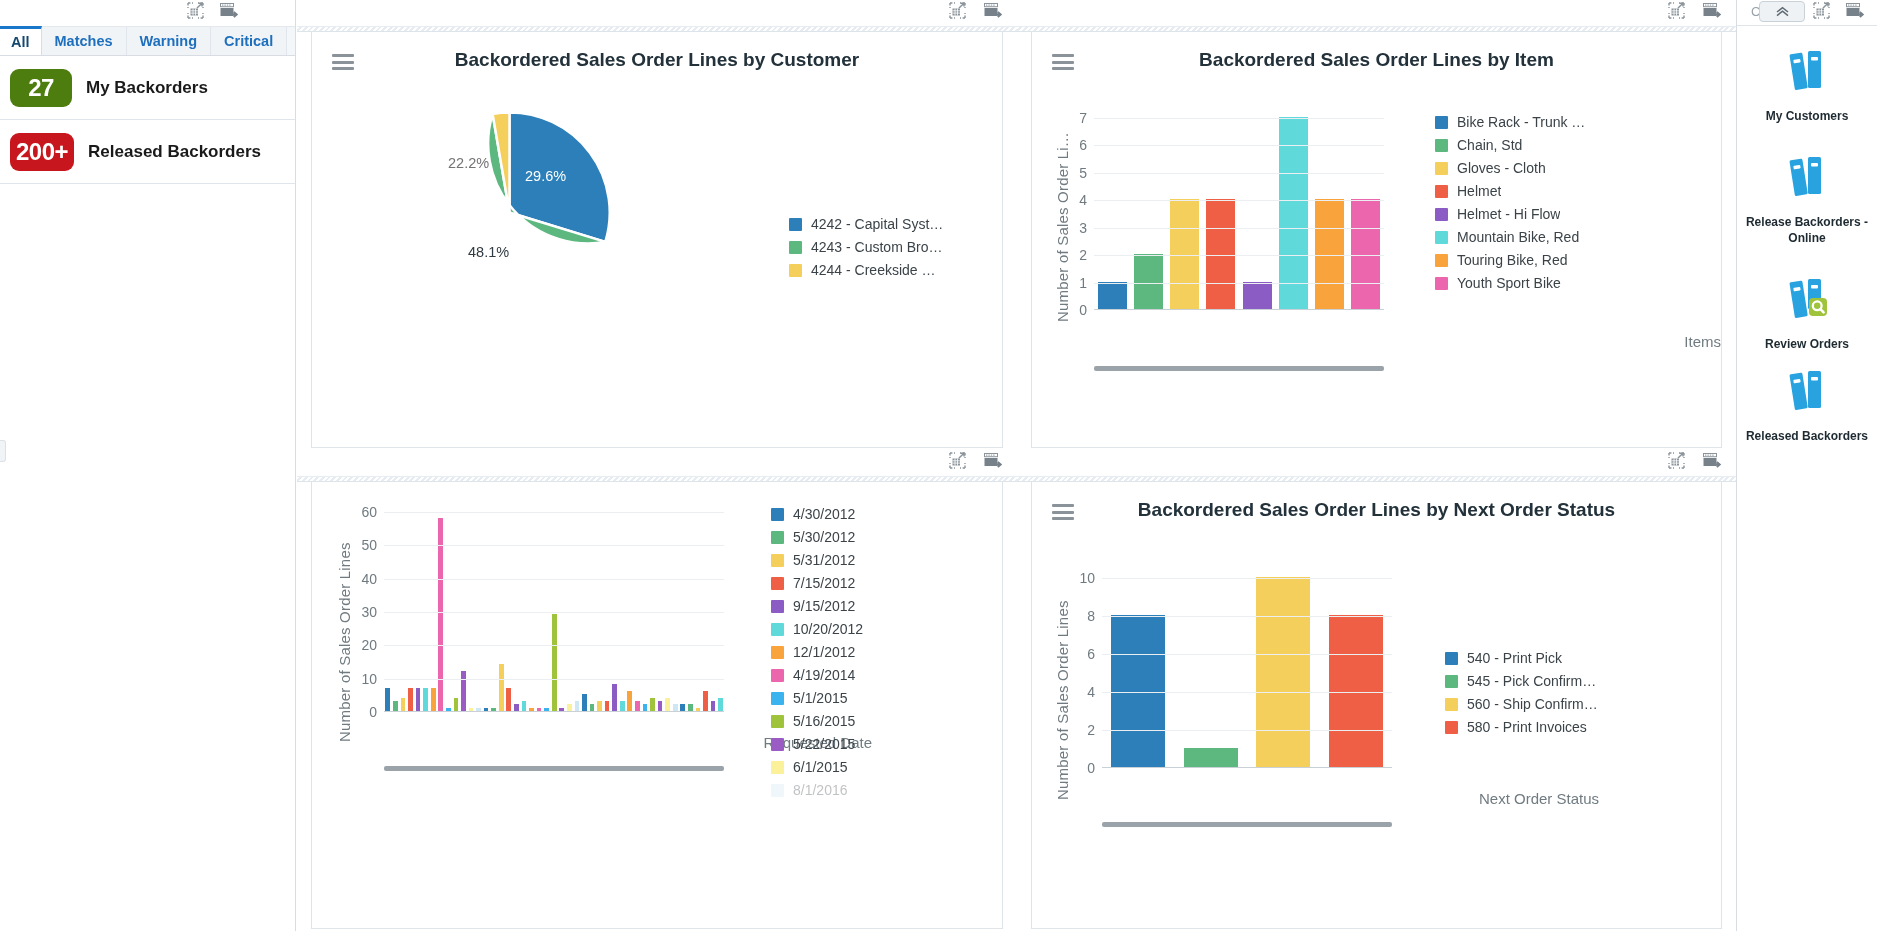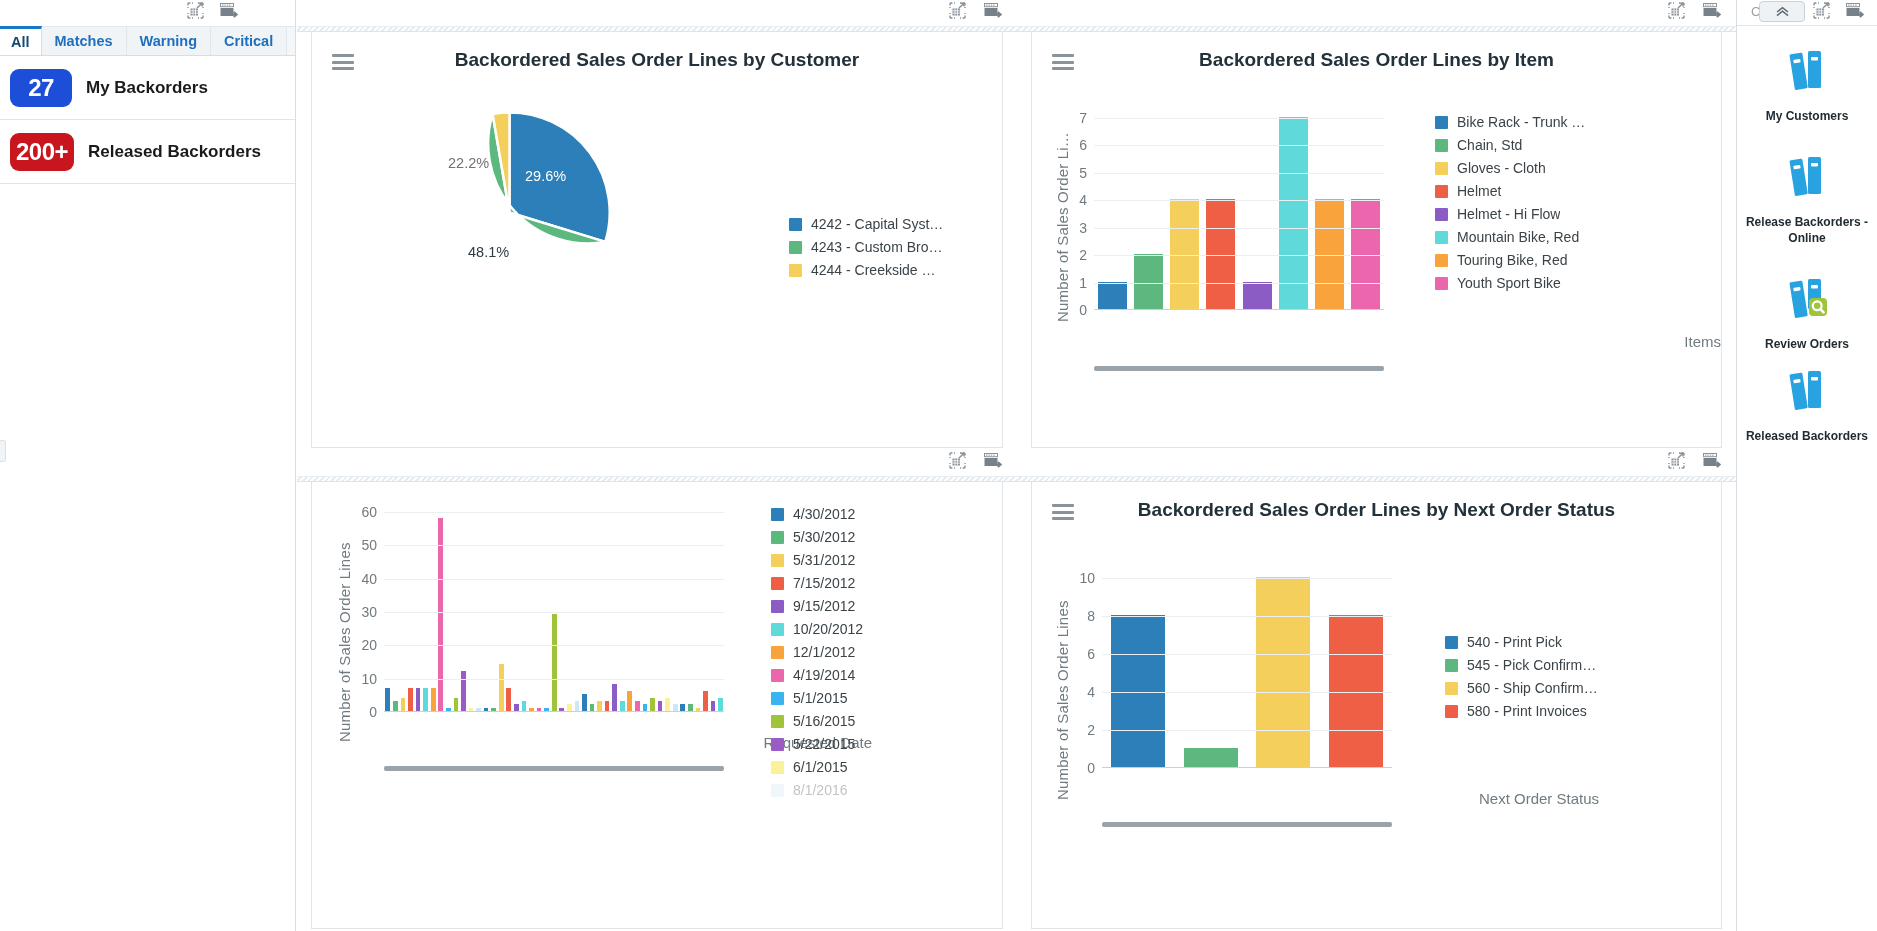--- a/index.html
+++ b/index.html
@@ -80,21 +80,21 @@
     min-width: 62px; height: 38px;
     border-radius: 9px;
     display: flex; align-items: center; justify-content: center;
     color: #fff;
     font-size: 24px;
     font-weight: bold;
     letter-spacing: -0.5px;
     box-shadow: 0 0 0 3px #ffffff;
     padding: 0 6px;
   }
-  .kpi-badge.blue { background: #1d4ed8; }
+  .kpi-badge.blue { background: #4d7c0f; }
   .kpi-badge.red  { background: #c7161d; }
   .kpi-label {
     font-size: 17px;
     font-weight: bold;
     color: #1a1a1a;
   }
   .left-handle {
     position: absolute;
     left: 0; top: 440px;
     width: 6px; height: 22px;
@@ -867,21 +867,21 @@
               <div class="ytick" style="top: 76px;">6</div>
               <div class="gridline" style="top: 38px;"></div>
               <div class="ytick" style="top: 38px;">8</div>
               <div class="gridline" style="top: 0px;"></div>
               <div class="ytick" style="top: 0px;">10</div>
             </div>
 
           <div class="axis-x-title" style="left:-122px; top:252px;">Next Order Status</div>
           <div class="scroll-track" style="left:70px; top:284px; width:290px;"></div>
 
-          <div class="legend" id="legend-status" style="left:378px; top:96px;">
+          <div class="legend" id="legend-status" style="left:378px; top:112px;">
               <div class="legend-item">
                 <span class="legend-swatch" style="background: rgb(44, 127, 184);"></span>
                 <span class="legend-text">540 - Print Pick</span>
               </div>
               <div class="legend-item">
                 <span class="legend-swatch" style="background: rgb(92, 184, 127);"></span>
                 <span class="legend-text">545 - Pick Confirm…</span>
               </div>
               <div class="legend-item">
                 <span class="legend-swatch" style="background: rgb(245, 207, 91);"></span>

